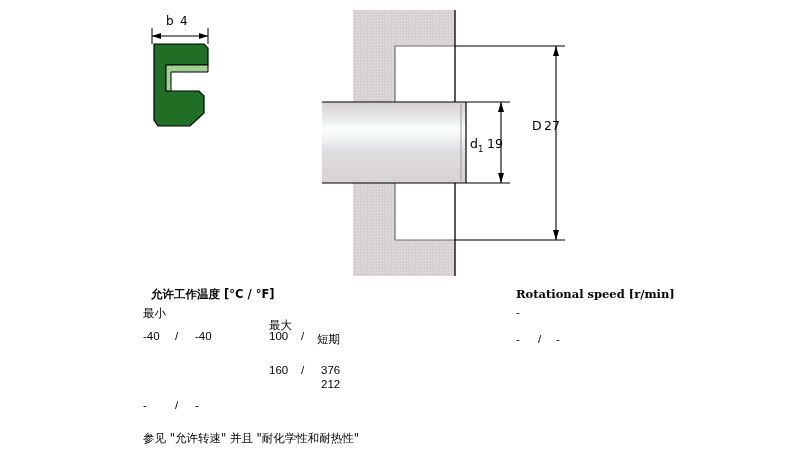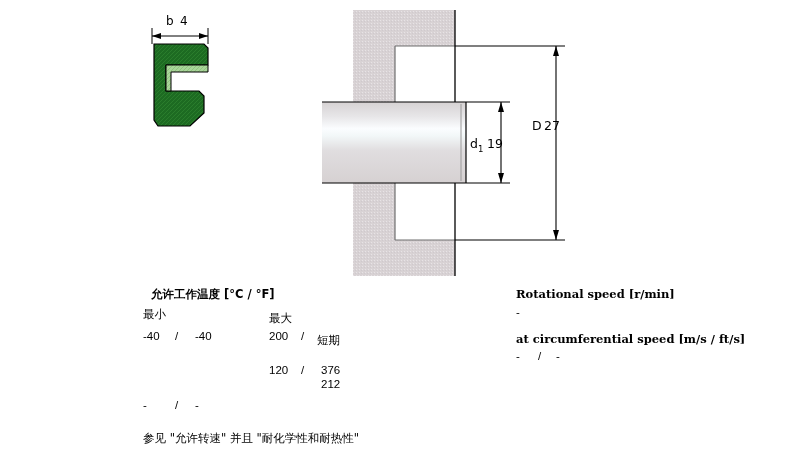--- a/index.html
+++ b/index.html
@@ -60,33 +60,33 @@
     white-space: nowrap;
   }
   .hdr-serif {
     font-family: "DejaVu Serif", "Liberation Serif", serif;
     font-weight: bold;
     font-size: 11.5px;
     margin: 0 0 1px 0;
     white-space: nowrap;
   }
   .cn {
-    font-family: Liberation Serif, serif;
+    font-family: Liberation Mono, monospace;
     font-size: 11.5px;
   }
 
   
   .temp-grid {
     position: relative;
     width: 330px;
     height: 76px;
   }
   .tg-cell { position: absolute; white-space: nowrap; font-size: 11.5px; }
   .tg-min-lbl  { left: 0px;   top: 0px; }
-  .tg-max-lbl  { left: 126px; top: 4px; }
+  .tg-max-lbl  { left: 126px; top: 12px; }
   .tg-min-v1   { left: 0px;   top: 22px; }
   .tg-min-sl   { left: 32px;  top: 22px; }
   .tg-min-v2   { left: 52px;  top: 22px; }
   .tg-max-v1   { left: 126px; top: 22px; }
   .tg-max-sl   { left: 158px; top: 22px; }
   .tg-max-v2   { left: 178px; top: 22px; margin-top: 48px; }
   .tg-short    { left: 126px; top: 26px; margin-left: 48px; }
   .tg-sv1      { left: 126px; top: 56px; }
   .tg-ssl      { left: 158px; top: 56px; }
   .tg-sv2      { left: 178px; top: 56px; }
@@ -231,27 +231,27 @@
     <div class="hdr-cn">允许工作温度 [°C / °F]</div>
 
     <div class="temp-grid">
       <span class="tg-cell tg-min-lbl cn">最小</span>
       <span class="tg-cell tg-max-lbl cn">最大</span>
 
       <span class="tg-cell tg-min-v1">-40</span>
       <span class="tg-cell tg-min-sl">/</span>
       <span class="tg-cell tg-min-v2">-40</span>
 
-      <span class="tg-cell tg-max-v1">200</span>
+      <span class="tg-cell tg-max-v1">100</span>
       <span class="tg-cell tg-max-sl">/</span>
       <span class="tg-cell tg-max-v2">212</span>
 
       <span class="tg-cell tg-short cn">短期</span>
 
-      <span class="tg-cell tg-sv1">120</span>
+      <span class="tg-cell tg-sv1">160</span>
       <span class="tg-cell tg-ssl">/</span>
       <span class="tg-cell tg-sv2">376</span>
     </div>
 
     <div class="gap-md"></div>
 
 
     <div class="press-row">
       <span class="pr-a">-</span>
       <span class="pr-sl">/</span>
@@ -265,21 +265,20 @@
 
   <div id="spec-right" class="spec-block">
 
     <div class="hdr-serif">Rotational speed [r/min]</div>
     <div class="rs-row">
       <span class="rs-a">-</span>
     </div>
 
     <div class="gap-sm"></div>
 
-    <div class="hdr-serif">at circumferential speed [m/s / ft/s]</div>
     <div class="rs-row">
       <span class="rs-a">-</span>
       <span class="rs-sl">/</span>
       <span class="rs-b">-</span>
     </div>
   </div>
 
 </div>
 
 </body></html>

